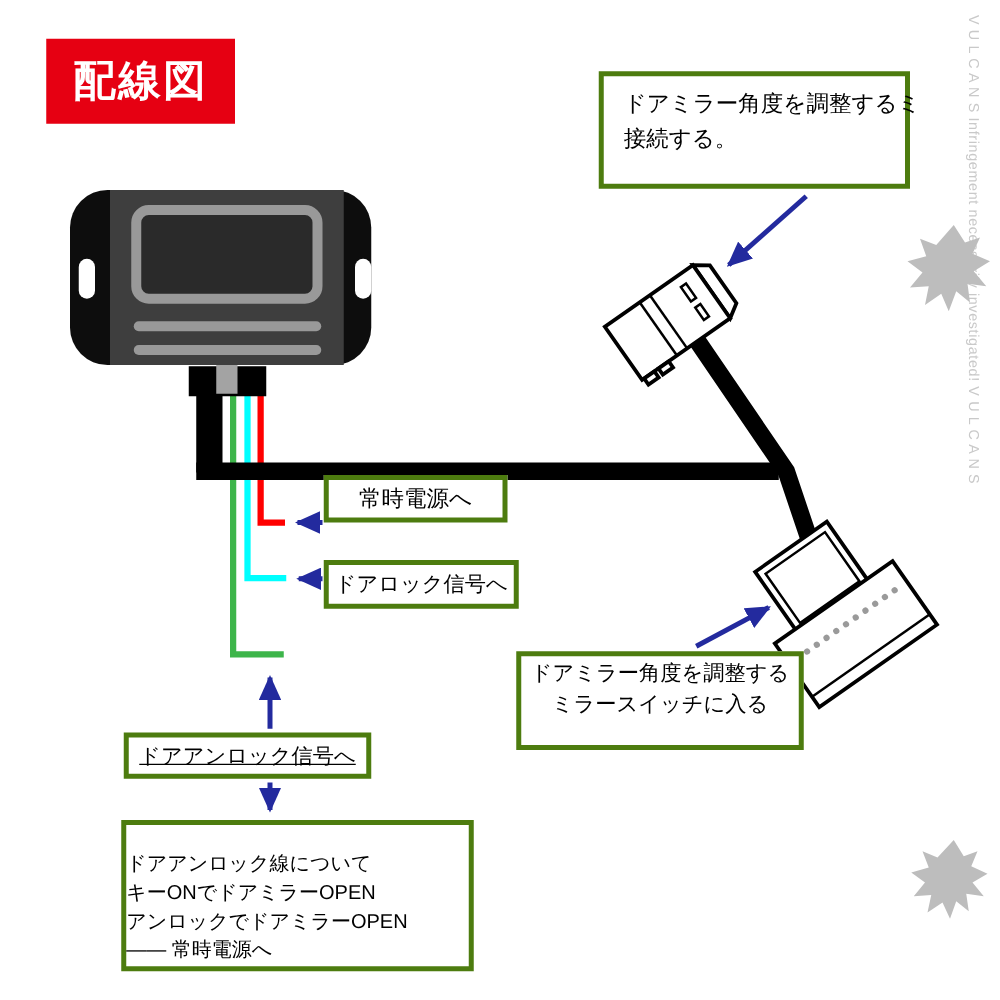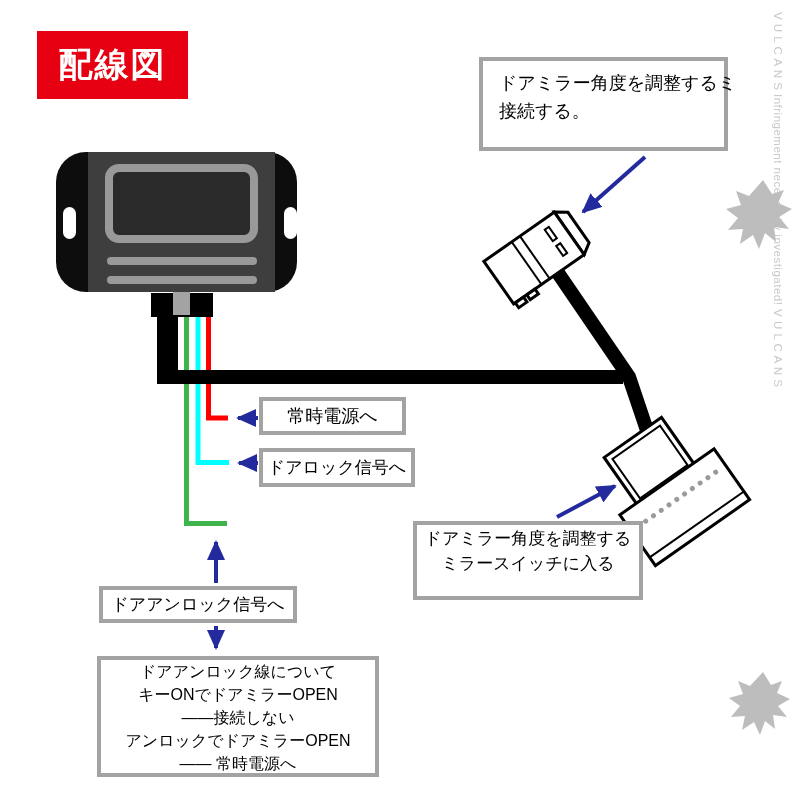--- a/index.html
+++ b/index.html
@@ -20,27 +20,27 @@
   
   .mod-outer{left:56px;top:152px;width:241px;height:140px;background:var(--module-black);border-radius:30px;}
   .mod-panel{left:88px;top:152px;width:187px;height:140px;background:var(--module-panel);}
   .mod-screen{left:105px;top:164px;width:137px;height:63px;background:#2a2a2a;
               border:8px solid var(--module-trim);border-radius:14px;}
   .mod-line{left:107px;width:150px;height:8px;background:var(--module-trim);border-radius:4px;}
   .mod-slot{top:207px;width:13px;height:32px;background:#ffffff;border-radius:7px;}
   .mod-conn{left:151px;top:293px;width:62px;height:24px;background:#000;}
   .mod-tab{left:173px;top:292px;width:17px;height:23px;background:var(--connector-tab);}
   
-  .note{background:#fff;border:4px solid #a3a3a3;color:#000;box-sizing:border-box;}
+  .note{background:#fff;border:4px solid #4d7c0f;color:#000;box-sizing:border-box;}
   .note .ln{white-space:nowrap;}
   .box-a{left:479px;top:57px;width:249px;height:94px;font-size:18px;line-height:28px;padding:8px 0 0 16px;}
-  .box-b{left:259px;top:397px;width:147px;height:38px;font-size:18px;display:flex;align-items:center;justify-content:center;}
+  .box-b{left:259px;top:380px;width:147px;height:38px;font-size:18px;display:flex;align-items:center;justify-content:center;}
   .box-c{left:259px;top:448px;width:156px;height:39px;font-size:17px;display:flex;align-items:center;justify-content:center;}
-  .box-d{left:99px;top:586px;width:198px;height:37px;font-size:17px;display:flex;align-items:center;justify-content:center;}
-  .box-e{left:97px;top:656px;width:282px;height:121px;font-size:16px;line-height:23px;text-align:center;padding-top:0;}
+  .box-d{left:99px;top:586px;width:198px;height:37px;font-size:17px;display:flex;align-items:center;justify-content:center;text-decoration:underline;}
+  .box-e{left:97px;top:656px;width:282px;height:121px;font-size:16px;line-height:23px;padding-top:20px;}
   .box-f{left:413px;top:521px;width:230px;height:79px;font-size:17px;line-height:25px;text-align:center;padding-top:1px;}
   
   .wire{fill:none;stroke-linecap:butt;}
   .w-red{stroke:var(--wire-red);stroke-width:5;}
   .w-cyan{stroke:var(--wire-cyan);stroke-width:5;}
   .w-green{stroke:var(--wire-green);stroke-width:5;}
   .w-black{stroke:#000;stroke-width:14;}
   .conn-shape{fill:#ffffff;stroke:#000;stroke-width:3;}
   .conn-inner{fill:none;stroke:#000;stroke-width:2;}
   .dot{fill:var(--dot-gray);}
@@ -130,21 +130,20 @@
 
 <div class="abs z2 note box-b">常時電源へ</div>
 
 <div class="abs z2 note box-c">ドアロック信号へ</div>
 
 <div class="abs z2 note box-d">ドアアンロック信号へ</div>
 
 <div class="abs z2 note box-e">
   <div class="ln">ドアアンロック線について</div>
   <div class="ln">キーONでドアミラーOPEN</div>
-  <div class="ln">――接続しない</div>
   <div class="ln">アンロックでドアミラーOPEN</div>
   <div class="ln">―― 常時電源へ</div>
 </div>
 
 <div class="abs z2 note box-f">
   <div class="ln">ドアミラー角度を調整する</div>
   <div class="ln">ミラースイッチに入る</div>
 </div>
 
 <div class="abs watermark">V U L C A N S   Infringement necessarily investigated!   V U L C A N S</div>

